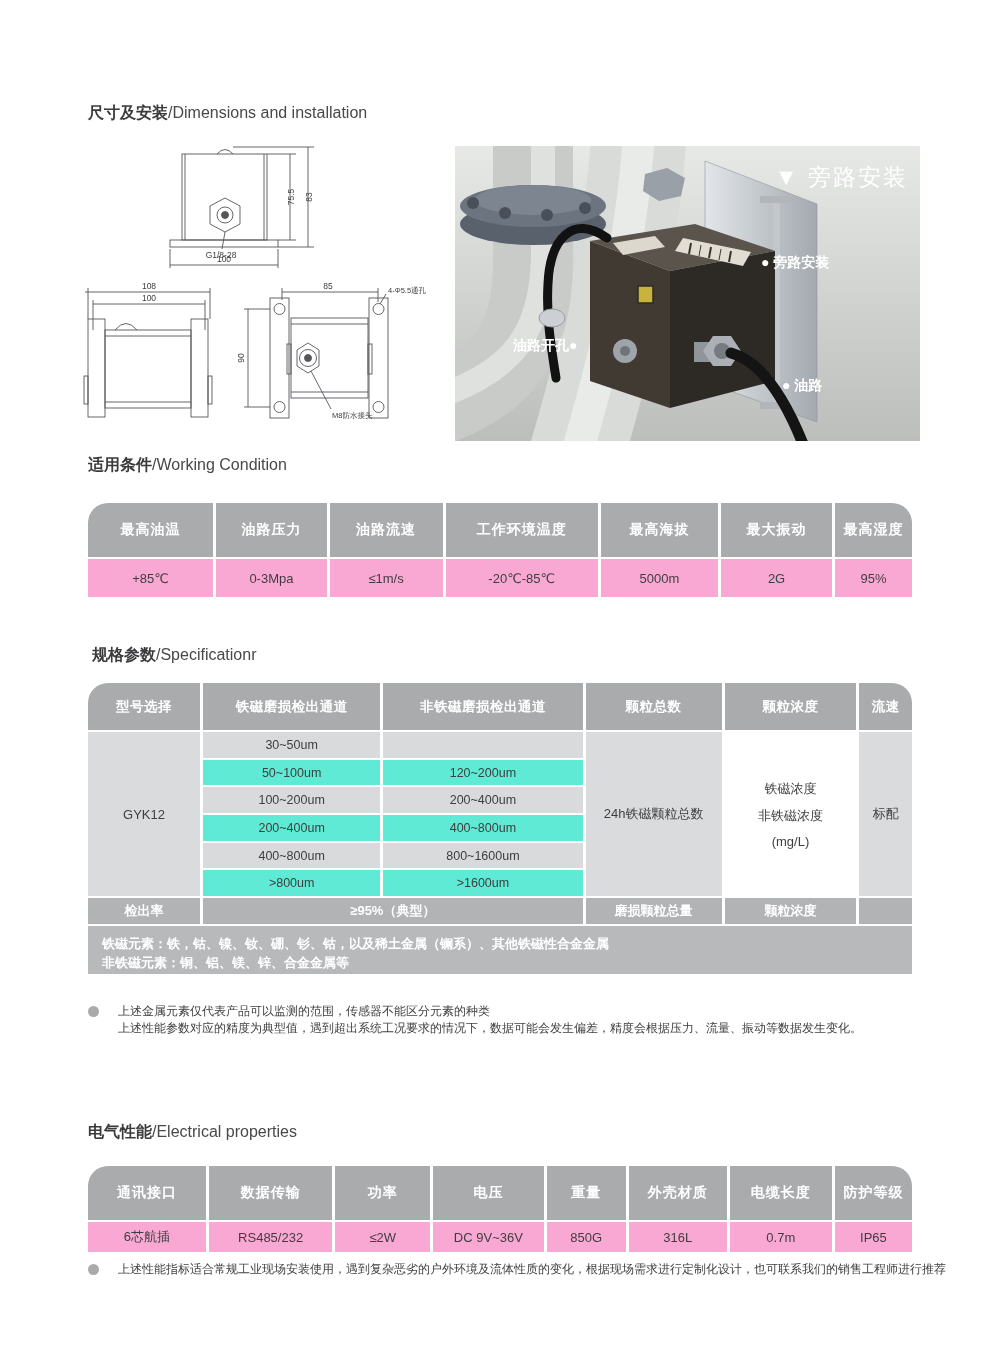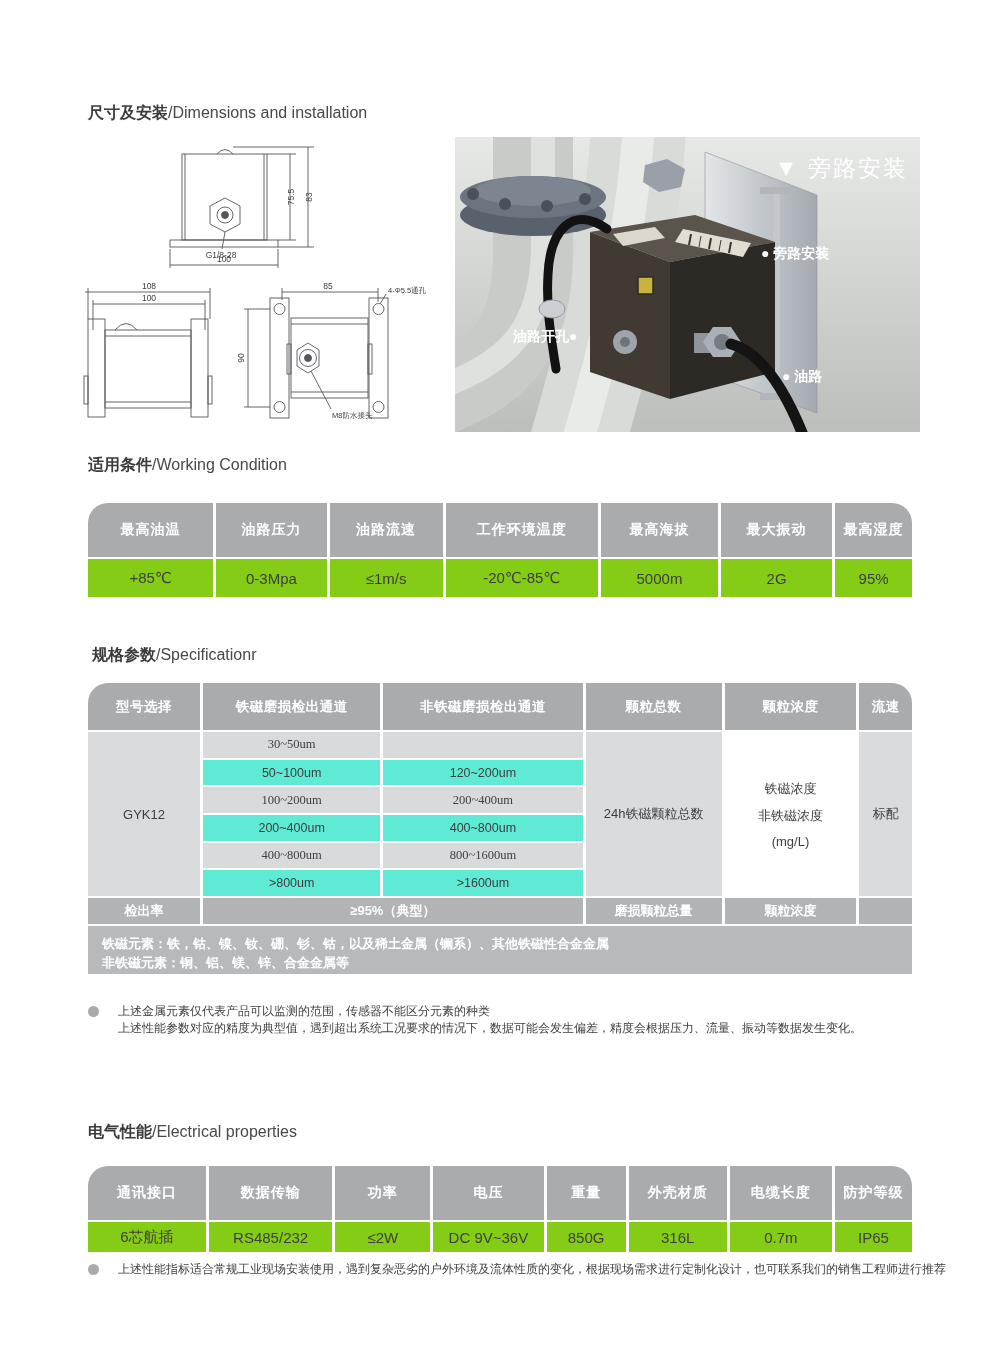--- a/index.html
+++ b/index.html
@@ -10,59 +10,59 @@
   .abs{position:absolute;}
   
   .sec-title{font-size:16px;color:#3b3b3d;white-space:nowrap;}
   .sec-title .zh{font-weight:bold;}
   .sec-title .en{font-weight:normal;color:#48484a;}
   
   .tbl{width:824px;}
   .grid{display:grid;column-gap:3px;}
   .hcell{background:#a9abad;color:#ffffff;font-weight:bold;font-size:14px;
          display:flex;align-items:center;justify-content:center;letter-spacing:1px;}
-  .vcell{background:#84cc16;color:#3e3e40;font-size:15px;
+  .vcell{background:#f9a8d4;color:#3e3e40;font-size:13px;
          display:flex;align-items:center;justify-content:center;}
   .r-tl{border-top-left-radius:20px;}
   .r-tr{border-top-right-radius:20px;}
   
   .work-cols{grid-template-columns:15.2% 13.4% 13.7% 18.5% 14.2% 13.5% auto;}
   .work-head{height:54px;margin-bottom:2px;}
   .work-row{height:38px;}
   
   .spec-cols{grid-template-columns:13.6% 21.5% 24.2% 16.5% 16.0% auto;}
   .spec-head{height:47px;margin-bottom:2px;}
   .spec-head .hcell{font-size:13.5px;letter-spacing:0.5px;}
   .spec-body{height:164px;}
   .block{background:#dadbdd;color:#3e3e40;font-size:13px;
          display:flex;align-items:center;justify-content:center;}
   .block.white{background:#ffffff;flex-direction:column;gap:9px;}
   .stripes{display:flex;flex-direction:column;gap:2px;}
   .stripes .srow{flex:1;display:flex;align-items:center;justify-content:center;
                  font-size:12.5px;color:#3e3e40;}
-  .s-gray{background:#d9dadc;font-family:Liberation Serif, serif;}
+  .s-gray{background:#d9dadc;}
   .s-white{background:#5eead4;}
   .spec-sub{height:26px;margin-top:2px;}
   .scell{background:#b1b3b5;color:#ffffff;font-size:13px;font-weight:bold;
          display:flex;align-items:center;justify-content:center;}
   .span23{grid-column:2/4;}
   .spec-foot{margin-top:2px;height:48px;background:#b7b9bb;color:#ffffff;
              font-size:13px;font-weight:bold;padding:7px 0 0 14px;box-sizing:border-box;
              display:flex;flex-direction:column;justify-content:space-evenly;}
   
   .elec-cols{grid-template-columns:14.3% 15.0% 11.5% 13.4% 9.6% 11.9% 12.4% auto;}
   .elec-head{height:54px;margin-bottom:2px;}
   .elec-row{height:30px;}
   
   .note{display:flex;align-items:flex-start;}
   .bullet{width:11px;height:11px;border-radius:50%;background:#a8aaac;flex:0 0 auto;
           margin-top:3px;}
   .note-text{margin-left:19px;font-size:12px;line-height:17px;color:#3f3f41;}
   
-  .photo{left:455px;top:137px;width:465px;height:295px;overflow:hidden;}
+  .photo{left:455px;top:146px;width:465px;height:295px;overflow:hidden;}
   .photo-label{position:absolute;color:#ffffff;white-space:nowrap;}
   .cap{right:12px;top:16px;font-size:23px;letter-spacing:2px;}
   .lb1{left:306px;top:108px;font-size:14px;font-weight:bold;}
   .lb2{left:58px;top:191px;font-size:14px;font-weight:bold;}
   .lb3{left:327px;top:231px;font-size:14px;font-weight:bold;}
   
   .draw{left:70px;top:128px;width:360px;height:310px;}
   svg text{font-family:"Liberation Sans","DejaVu Sans",sans-serif;}
 </style>
 </head>

